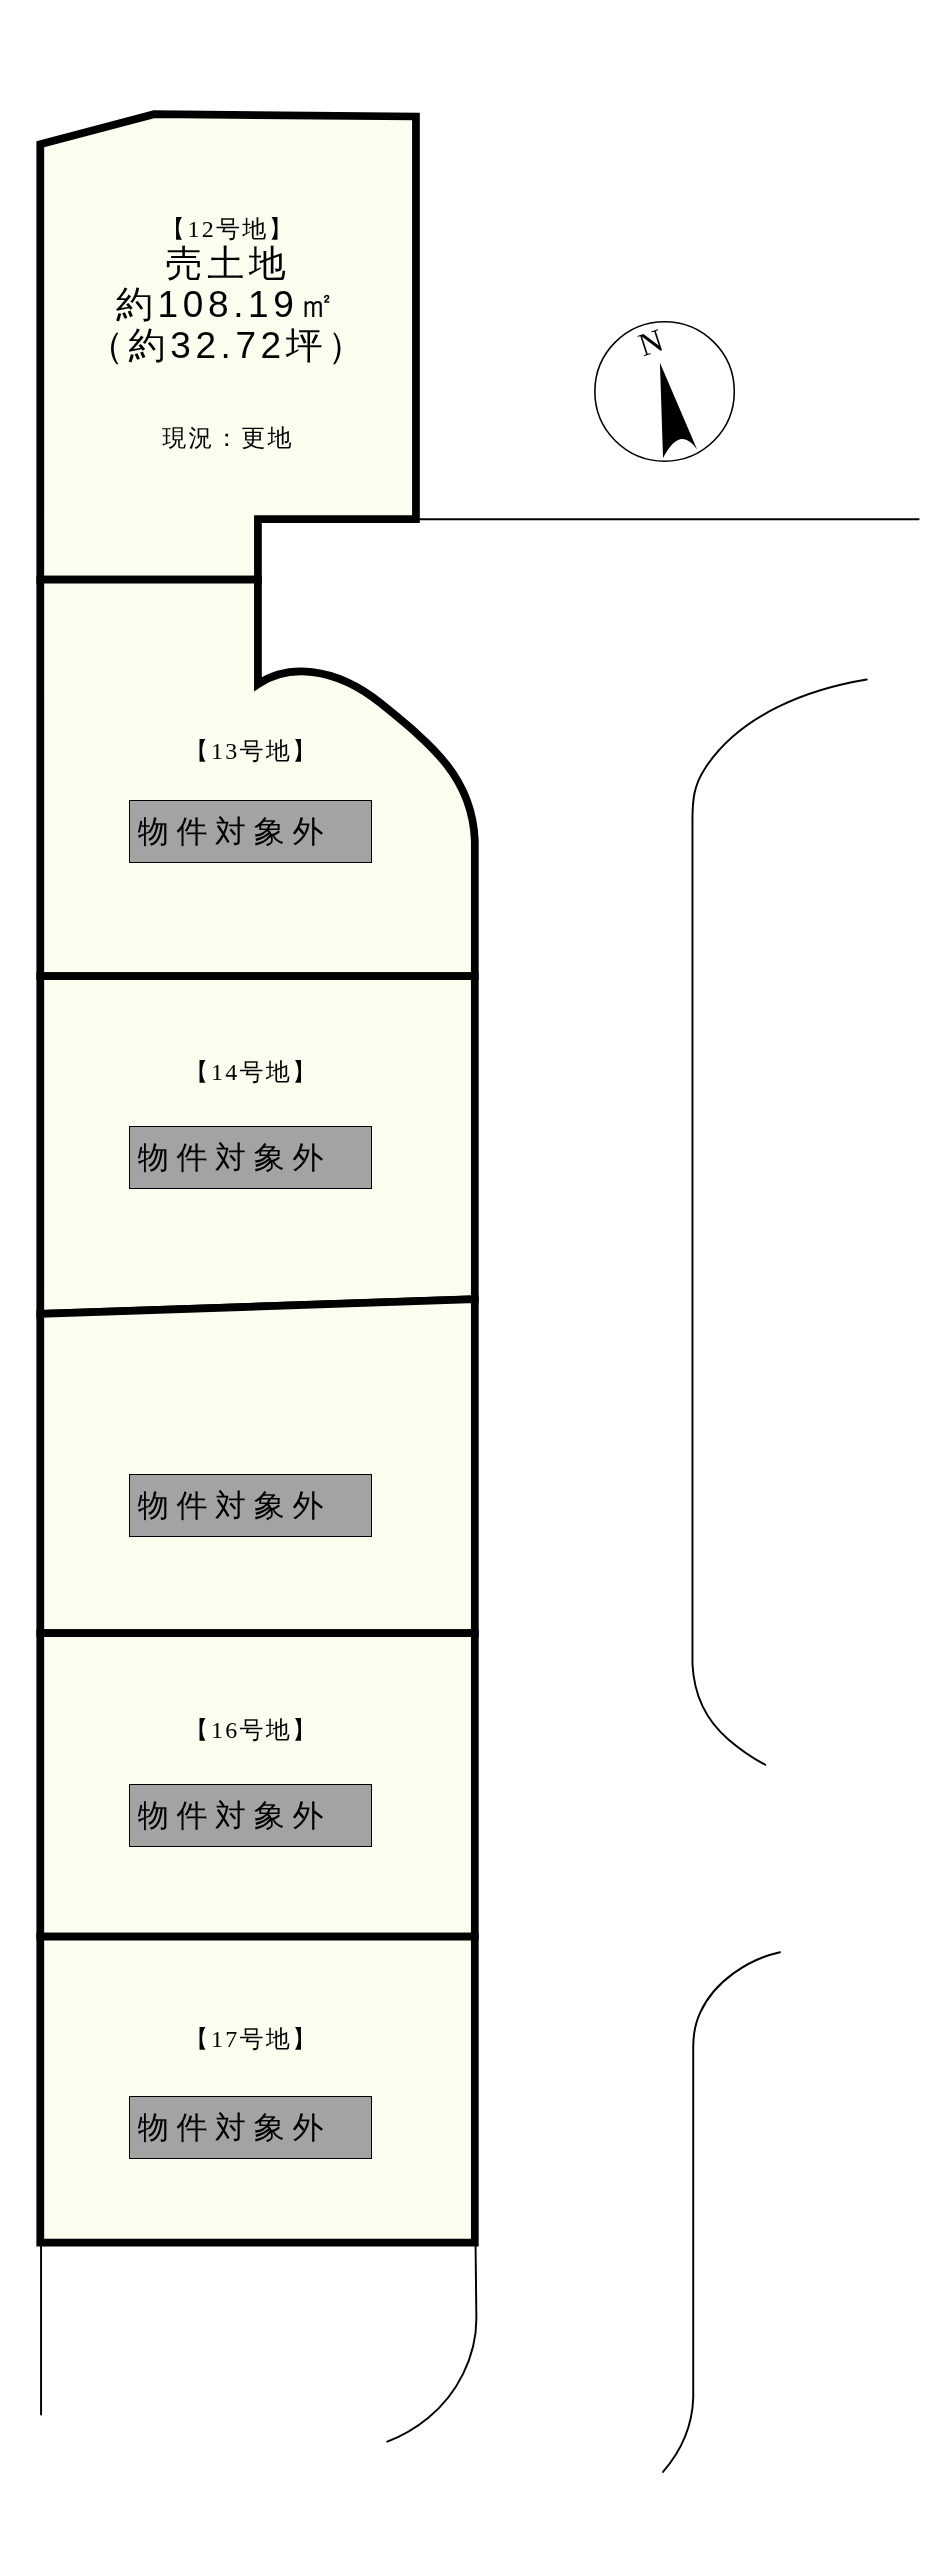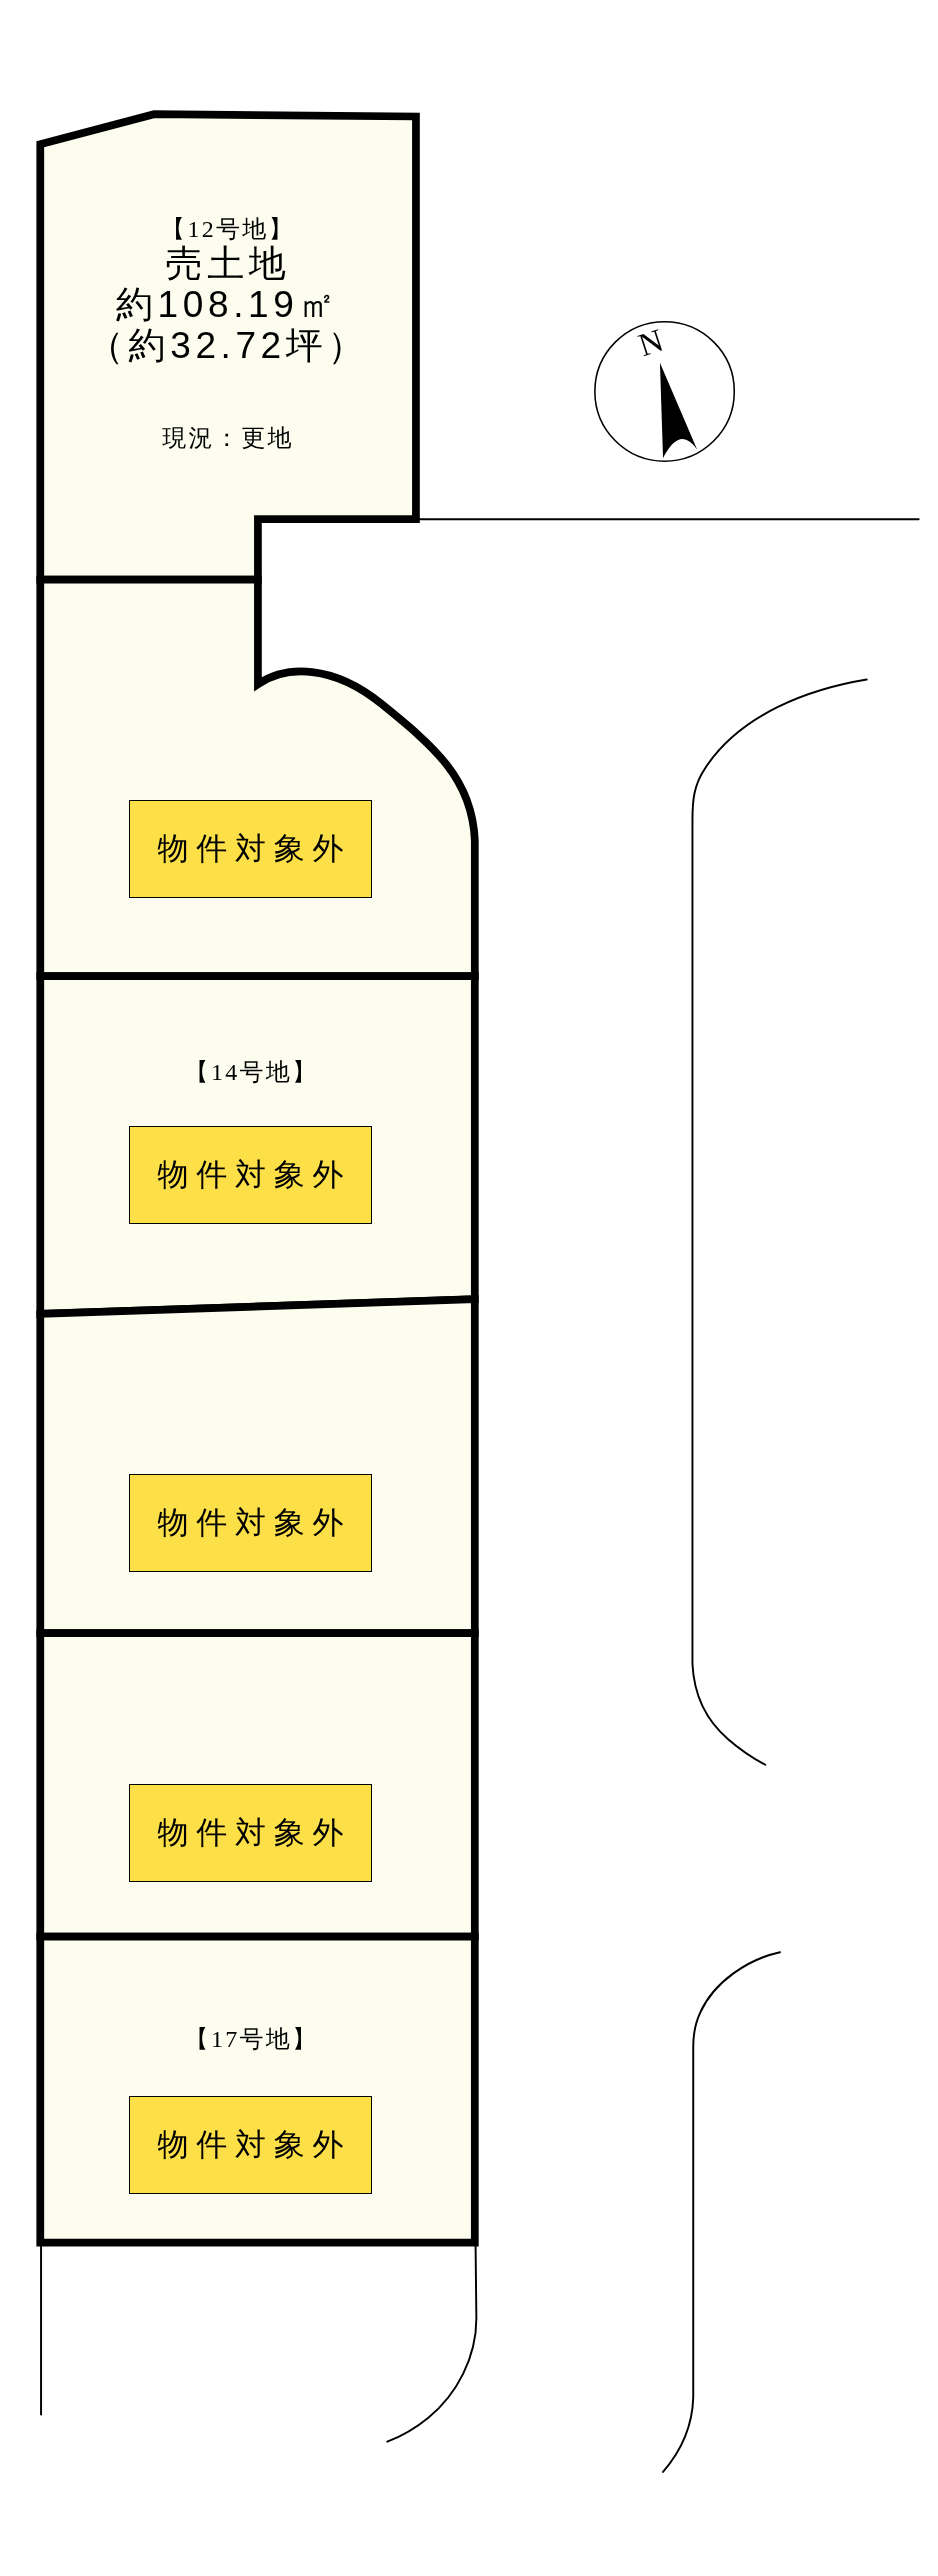--- a/index.html
+++ b/index.html
@@ -18,23 +18,23 @@
   .p12-text{position:absolute;left:40px;top:0;width:376px;text-align:center;}
   .p12-label{position:absolute;left:0;top:191px;width:100%;
     font-family:"Liberation Serif", serif;font-size:24px;letter-spacing:2.3px;line-height:29px;margin-top:24px;}
   .p12-lines{position:absolute;left:0;top:243px;width:100%;
     font-size:37px;letter-spacing:4.6px;line-height:41px;}
   .p12-status{position:absolute;left:0;top:423px;width:100%;
     font-size:24px;letter-spacing:2.3px;line-height:29px;}
   
   .plot-label{position:absolute;left:40px;width:423px;text-align:center;
     font-family:"Liberation Serif", serif;font-size:24px;letter-spacing:2.3px;line-height:29px;}
-  .excl-box{position:absolute;left:129px;width:243px;height:98px;
-    background:#fde047;border:1.5px solid #000;box-sizing:border-box;
-    display:flex;align-items:center;justify-content:center;}
+  .excl-box{position:absolute;left:129px;width:243px;height:63px;
+    background:#a3a3a3;border:1.5px solid #000;box-sizing:border-box;
+    display:flex;align-items:center;}
   .excl-box span{font-size:31px;letter-spacing:7.7px;padding-left:7.7px;white-space:nowrap;}
 </style>
 </head>
 <body>
 
 <div class="canvas">
 
   <svg class="layer" width="938" height="2576" viewBox="0 0 1211 3325">
 
     <g stroke="#000000" stroke-width="10" stroke-linejoin="miter" fill="#FDFDEF">
@@ -78,33 +78,35 @@
   <div class="p12-text">
     <div class="p12-label">【12号地】</div>
     <div class="p12-lines">
       <div>売土地</div>
       <div>約108.19㎡</div>
       <div>（約32.72坪）</div>
     </div>
     <div class="p12-status">現況：更地</div>
   </div>
 
+  <div class="plot-label" style="top:737px;">【13号地】</div>
   <div class="excl-box" style="top:800px;">
     <span>物件対象外</span>
   </div>
 
   <div class="plot-label" style="top:1058px;">【14号地】</div>
   <div class="excl-box" style="top:1126px;">
     <span>物件対象外</span>
   </div>
 
   <div class="excl-box" style="top:1474px;">
     <span>物件対象外</span>
   </div>
 
+  <div class="plot-label" style="top:1716px;">【16号地】</div>
   <div class="excl-box" style="top:1784px;">
     <span>物件対象外</span>
   </div>
 
   <div class="plot-label" style="top:2025px;">【17号地】</div>
   <div class="excl-box" style="top:2096px;">
     <span>物件対象外</span>
   </div>
 
 </div>

